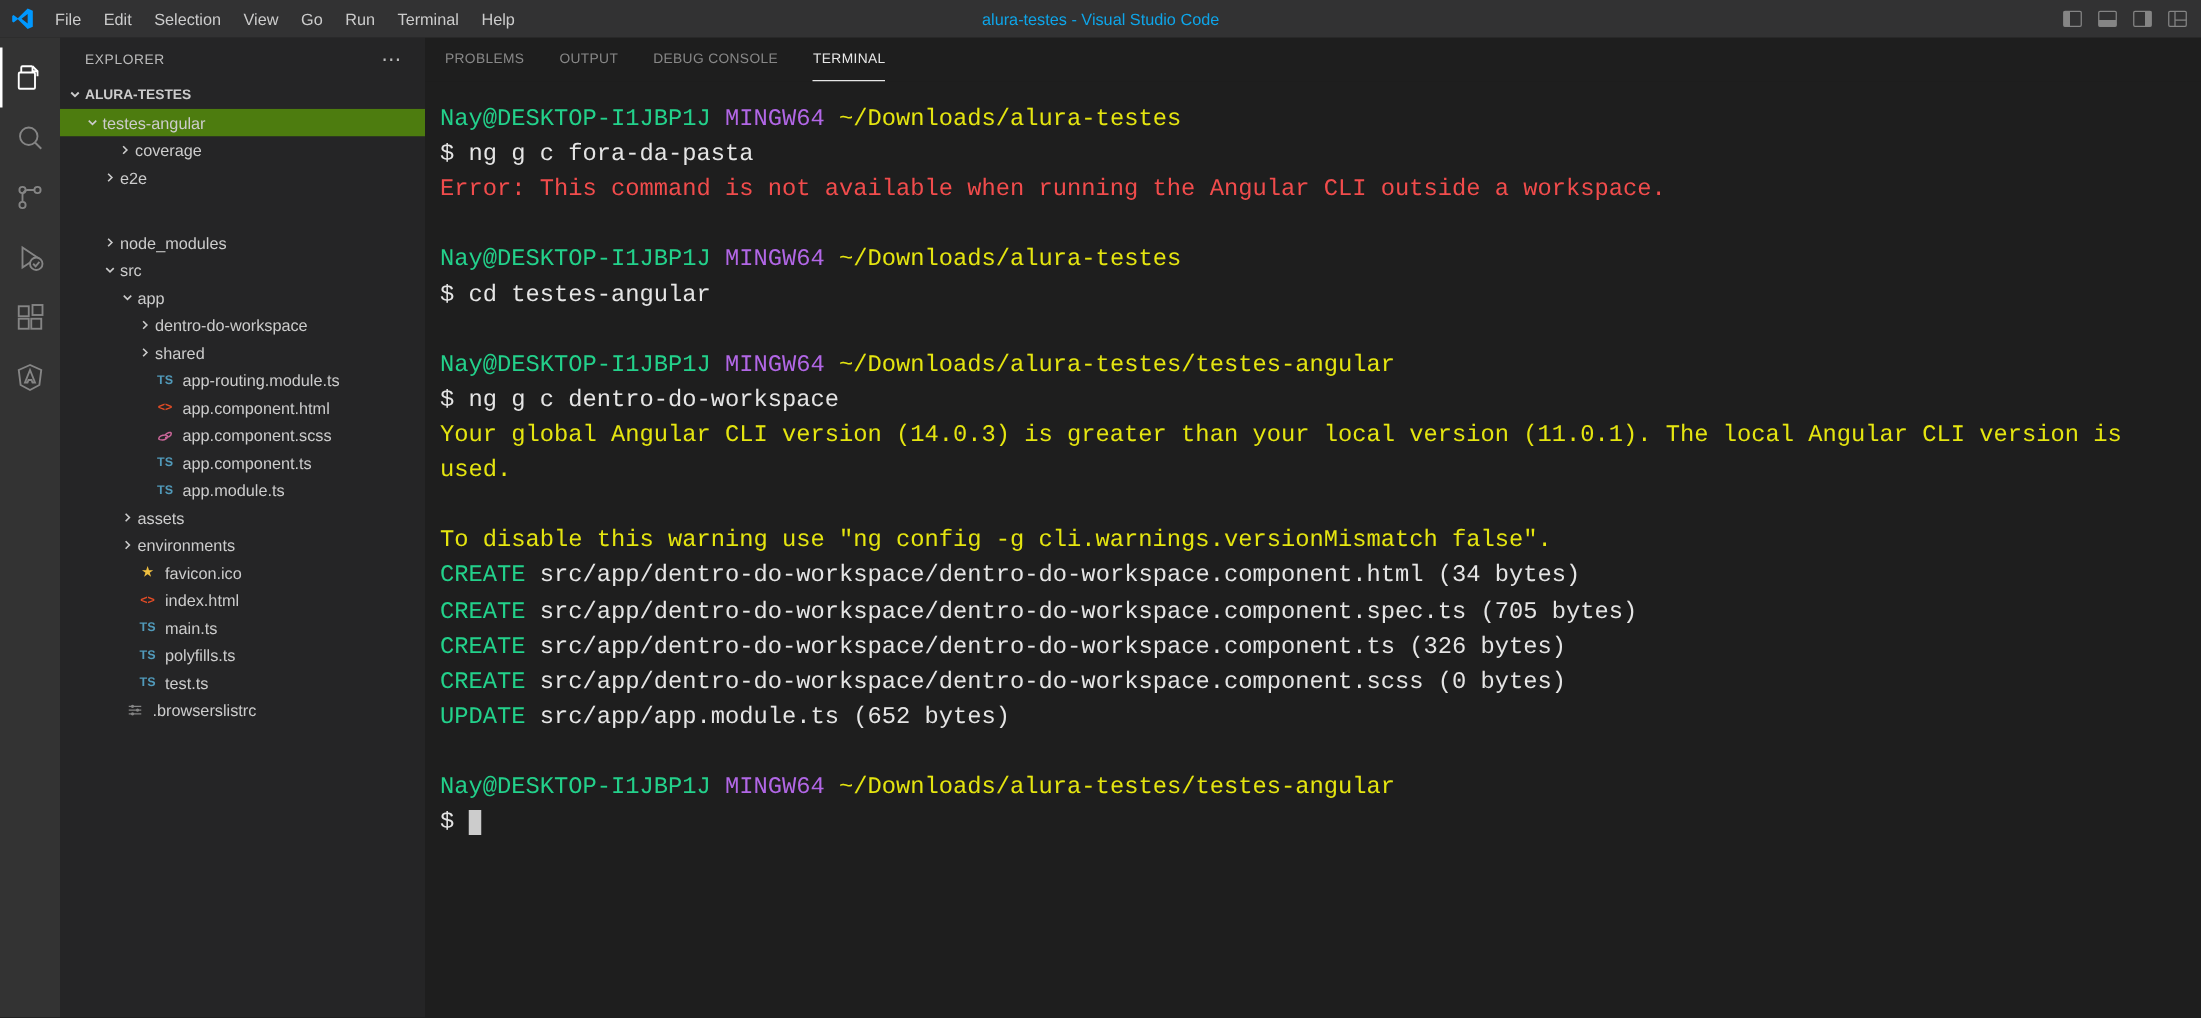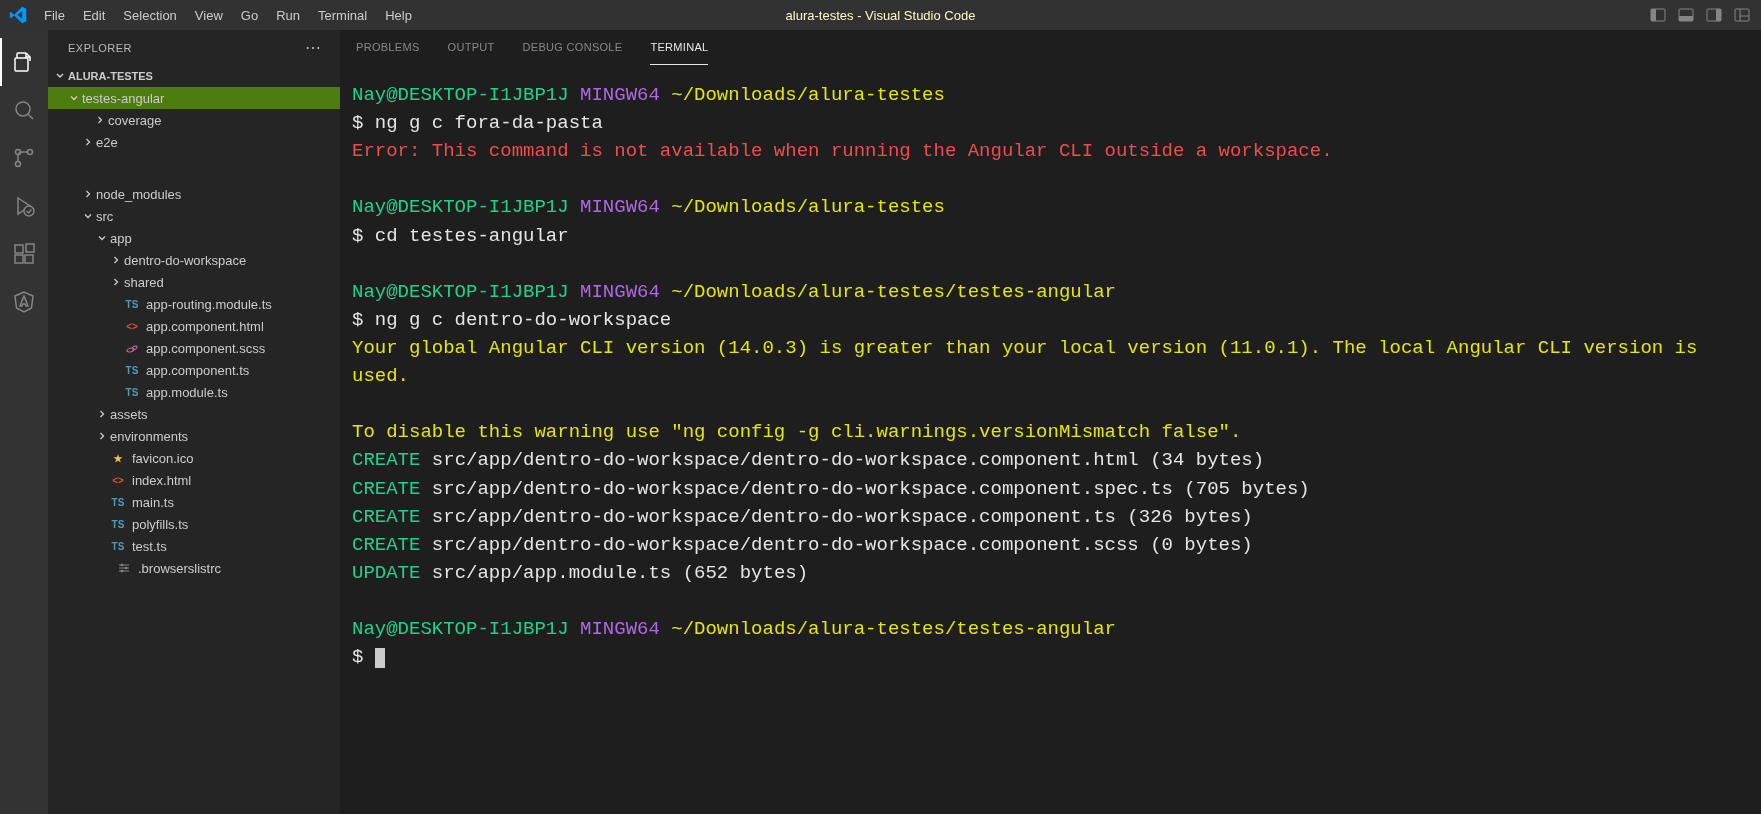--- a/index.html
+++ b/index.html
@@ -31,21 +31,21 @@
   height: 30px;
   display: flex;
   align-items: center;
   color: #cccccc;
   cursor: pointer;
 }
 .title-center {
   position: absolute;
   left: 50%;
   transform: translateX(-50%);
-  color: #fef9c3;
+  color: #0ea5e9;
 }
 .title-right {
   margin-left: auto;
   display: flex;
   gap: 10px;
   padding-right: 10px;
 }
 .layout-icon {
   width: 18px;
   height: 18px;
@@ -431,21 +431,21 @@
         <div class="tree-row" style="padding-left: 46px;">
           <span class="chevron"></span>
           <span class="tree-icon ic-ts">TS</span>
           <span>polyfills.ts</span>
         </div>
         <div class="tree-row" style="padding-left: 46px;">
           <span class="chevron"></span>
           <span class="tree-icon ic-ts">TS</span>
           <span>test.ts</span>
         </div>
-        <div class="tree-row" style="padding-left: 52px;">
+        <div class="tree-row" style="padding-left: 36px;">
           <span class="chevron"></span>
           <span class="tree-icon ic-cfg">
             <svg width="14" height="14" viewBox="0 0 14 14">
               <line x1="2" y1="4" x2="12" y2="4" stroke="currentColor"></line>
               <line x1="2" y1="7" x2="12" y2="7" stroke="currentColor"></line>
               <line x1="2" y1="10" x2="12" y2="10" stroke="currentColor"></line>
               <circle cx="5" cy="4" r="1.3" fill="currentColor"></circle>
               <circle cx="9" cy="7" r="1.3" fill="currentColor"></circle>
               <circle cx="5" cy="10" r="1.3" fill="currentColor"></circle>
             </svg>

